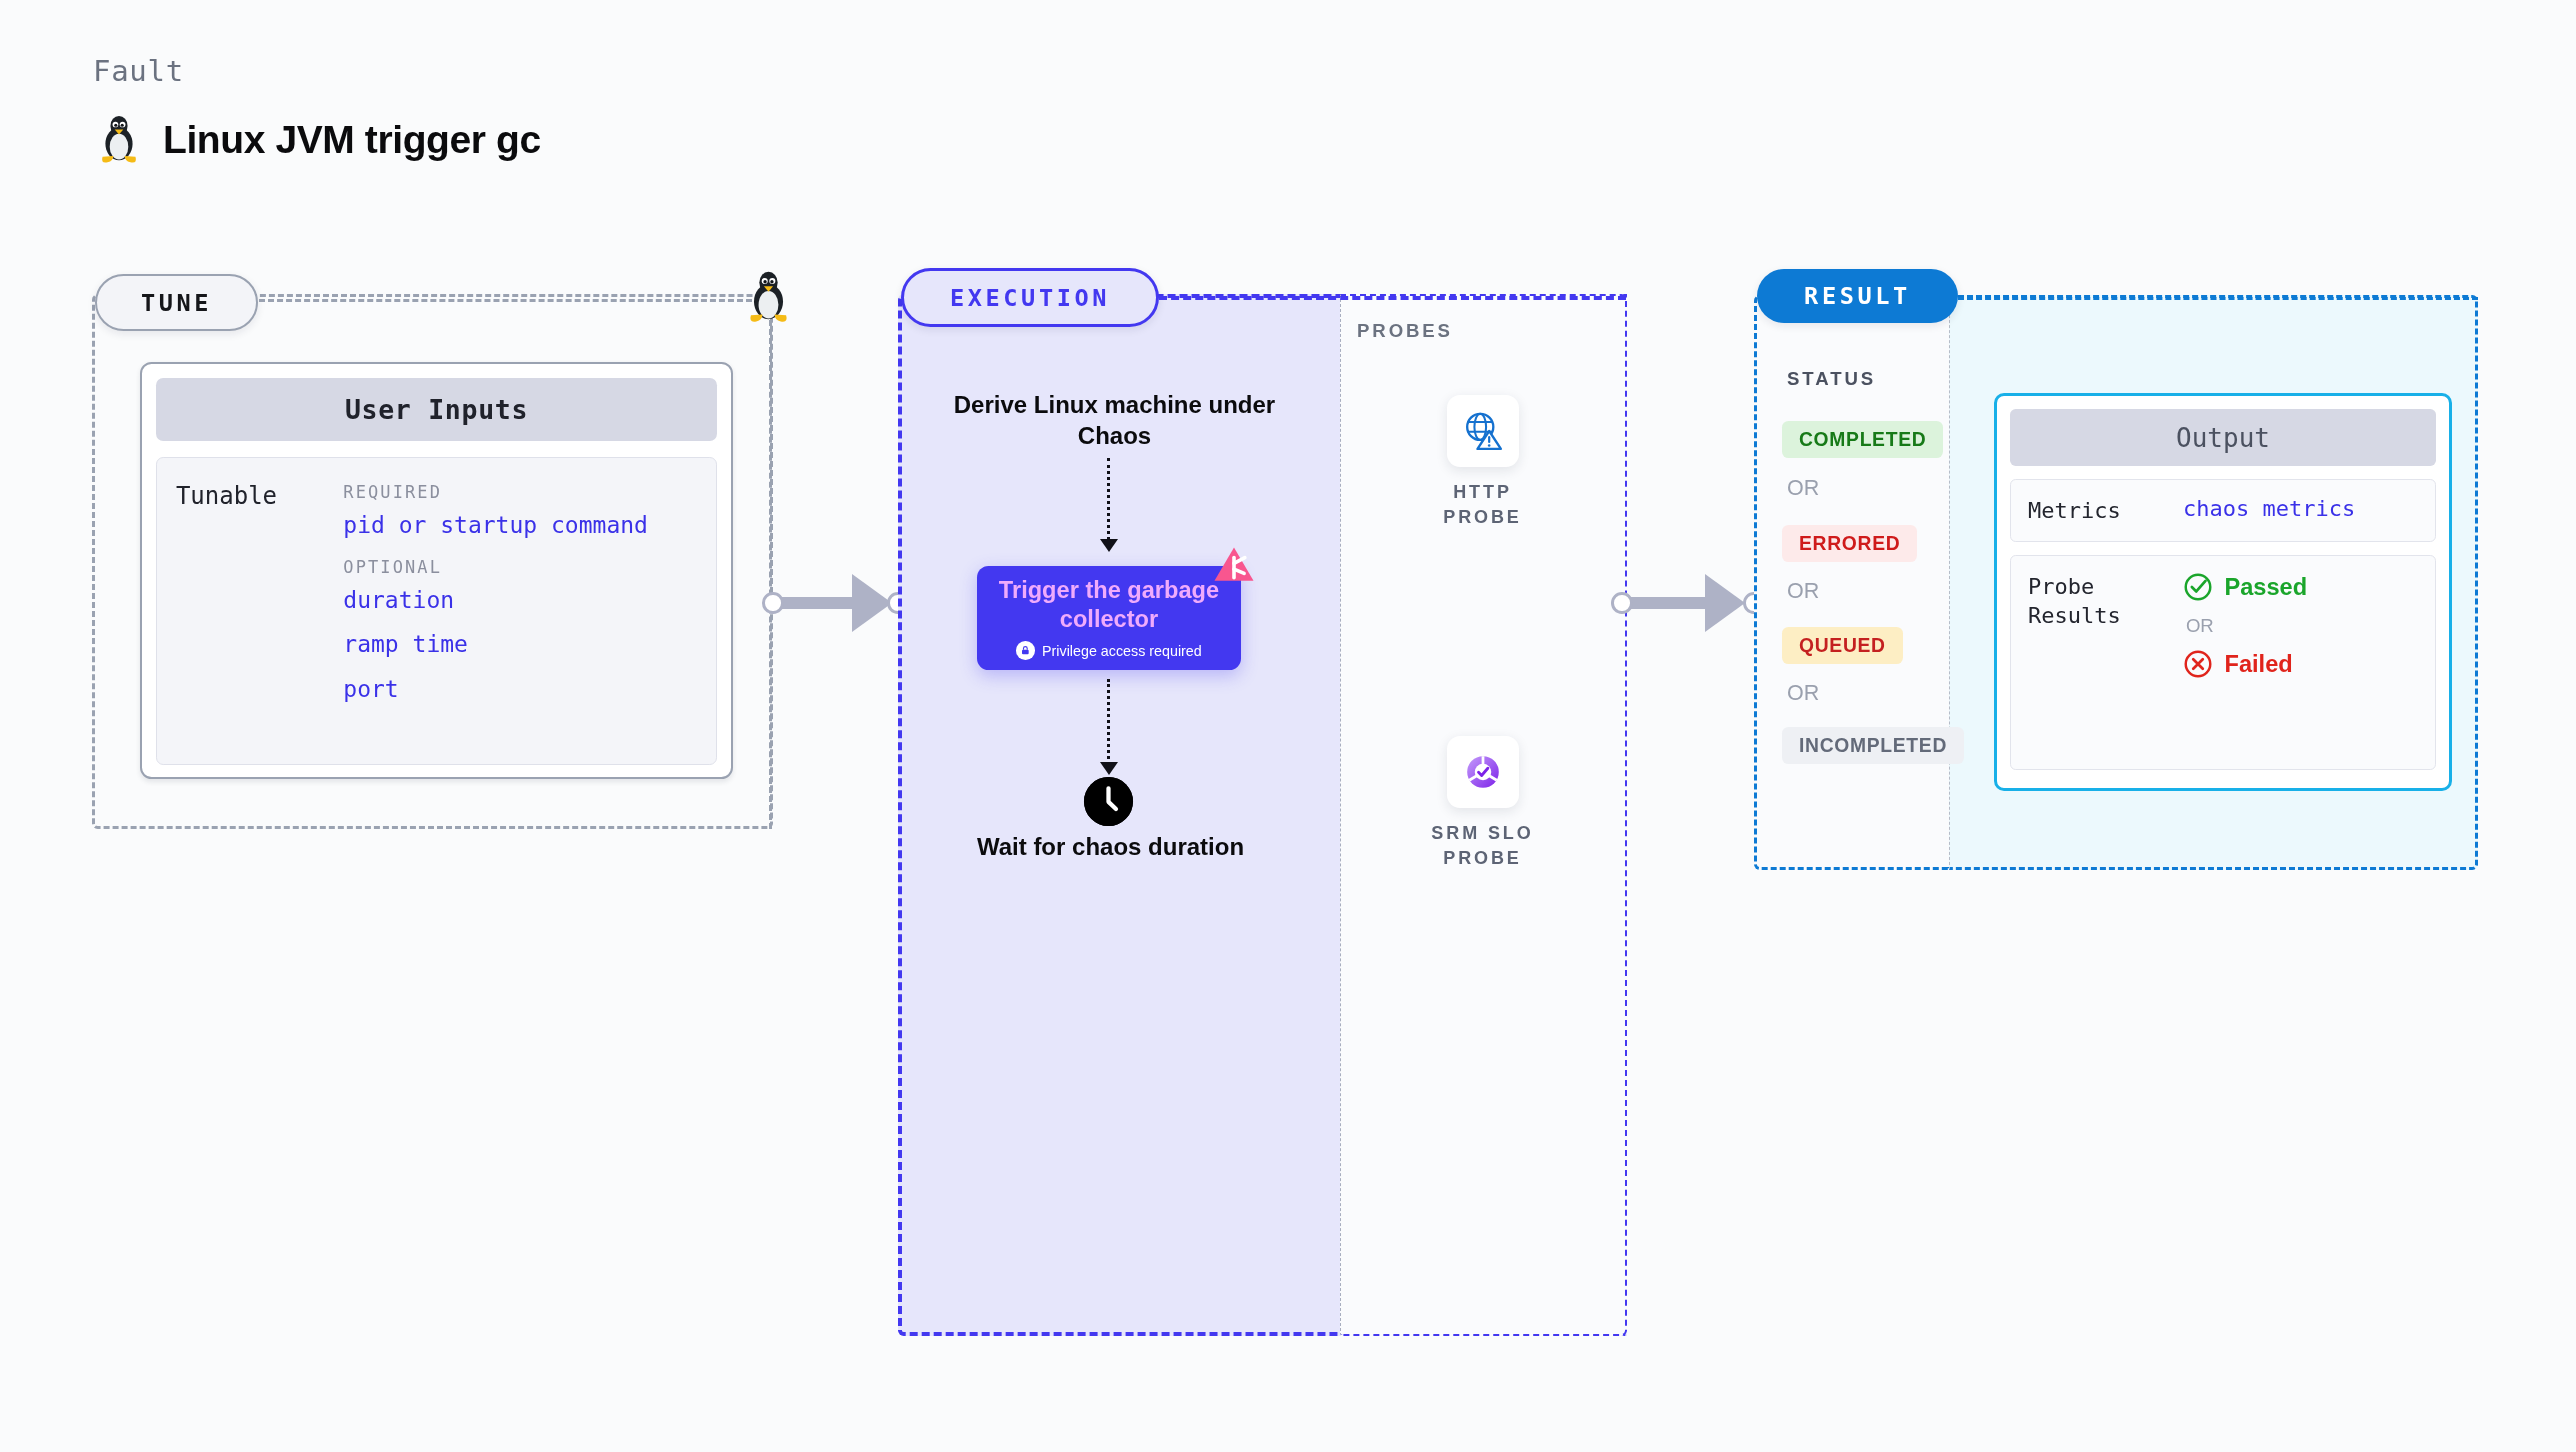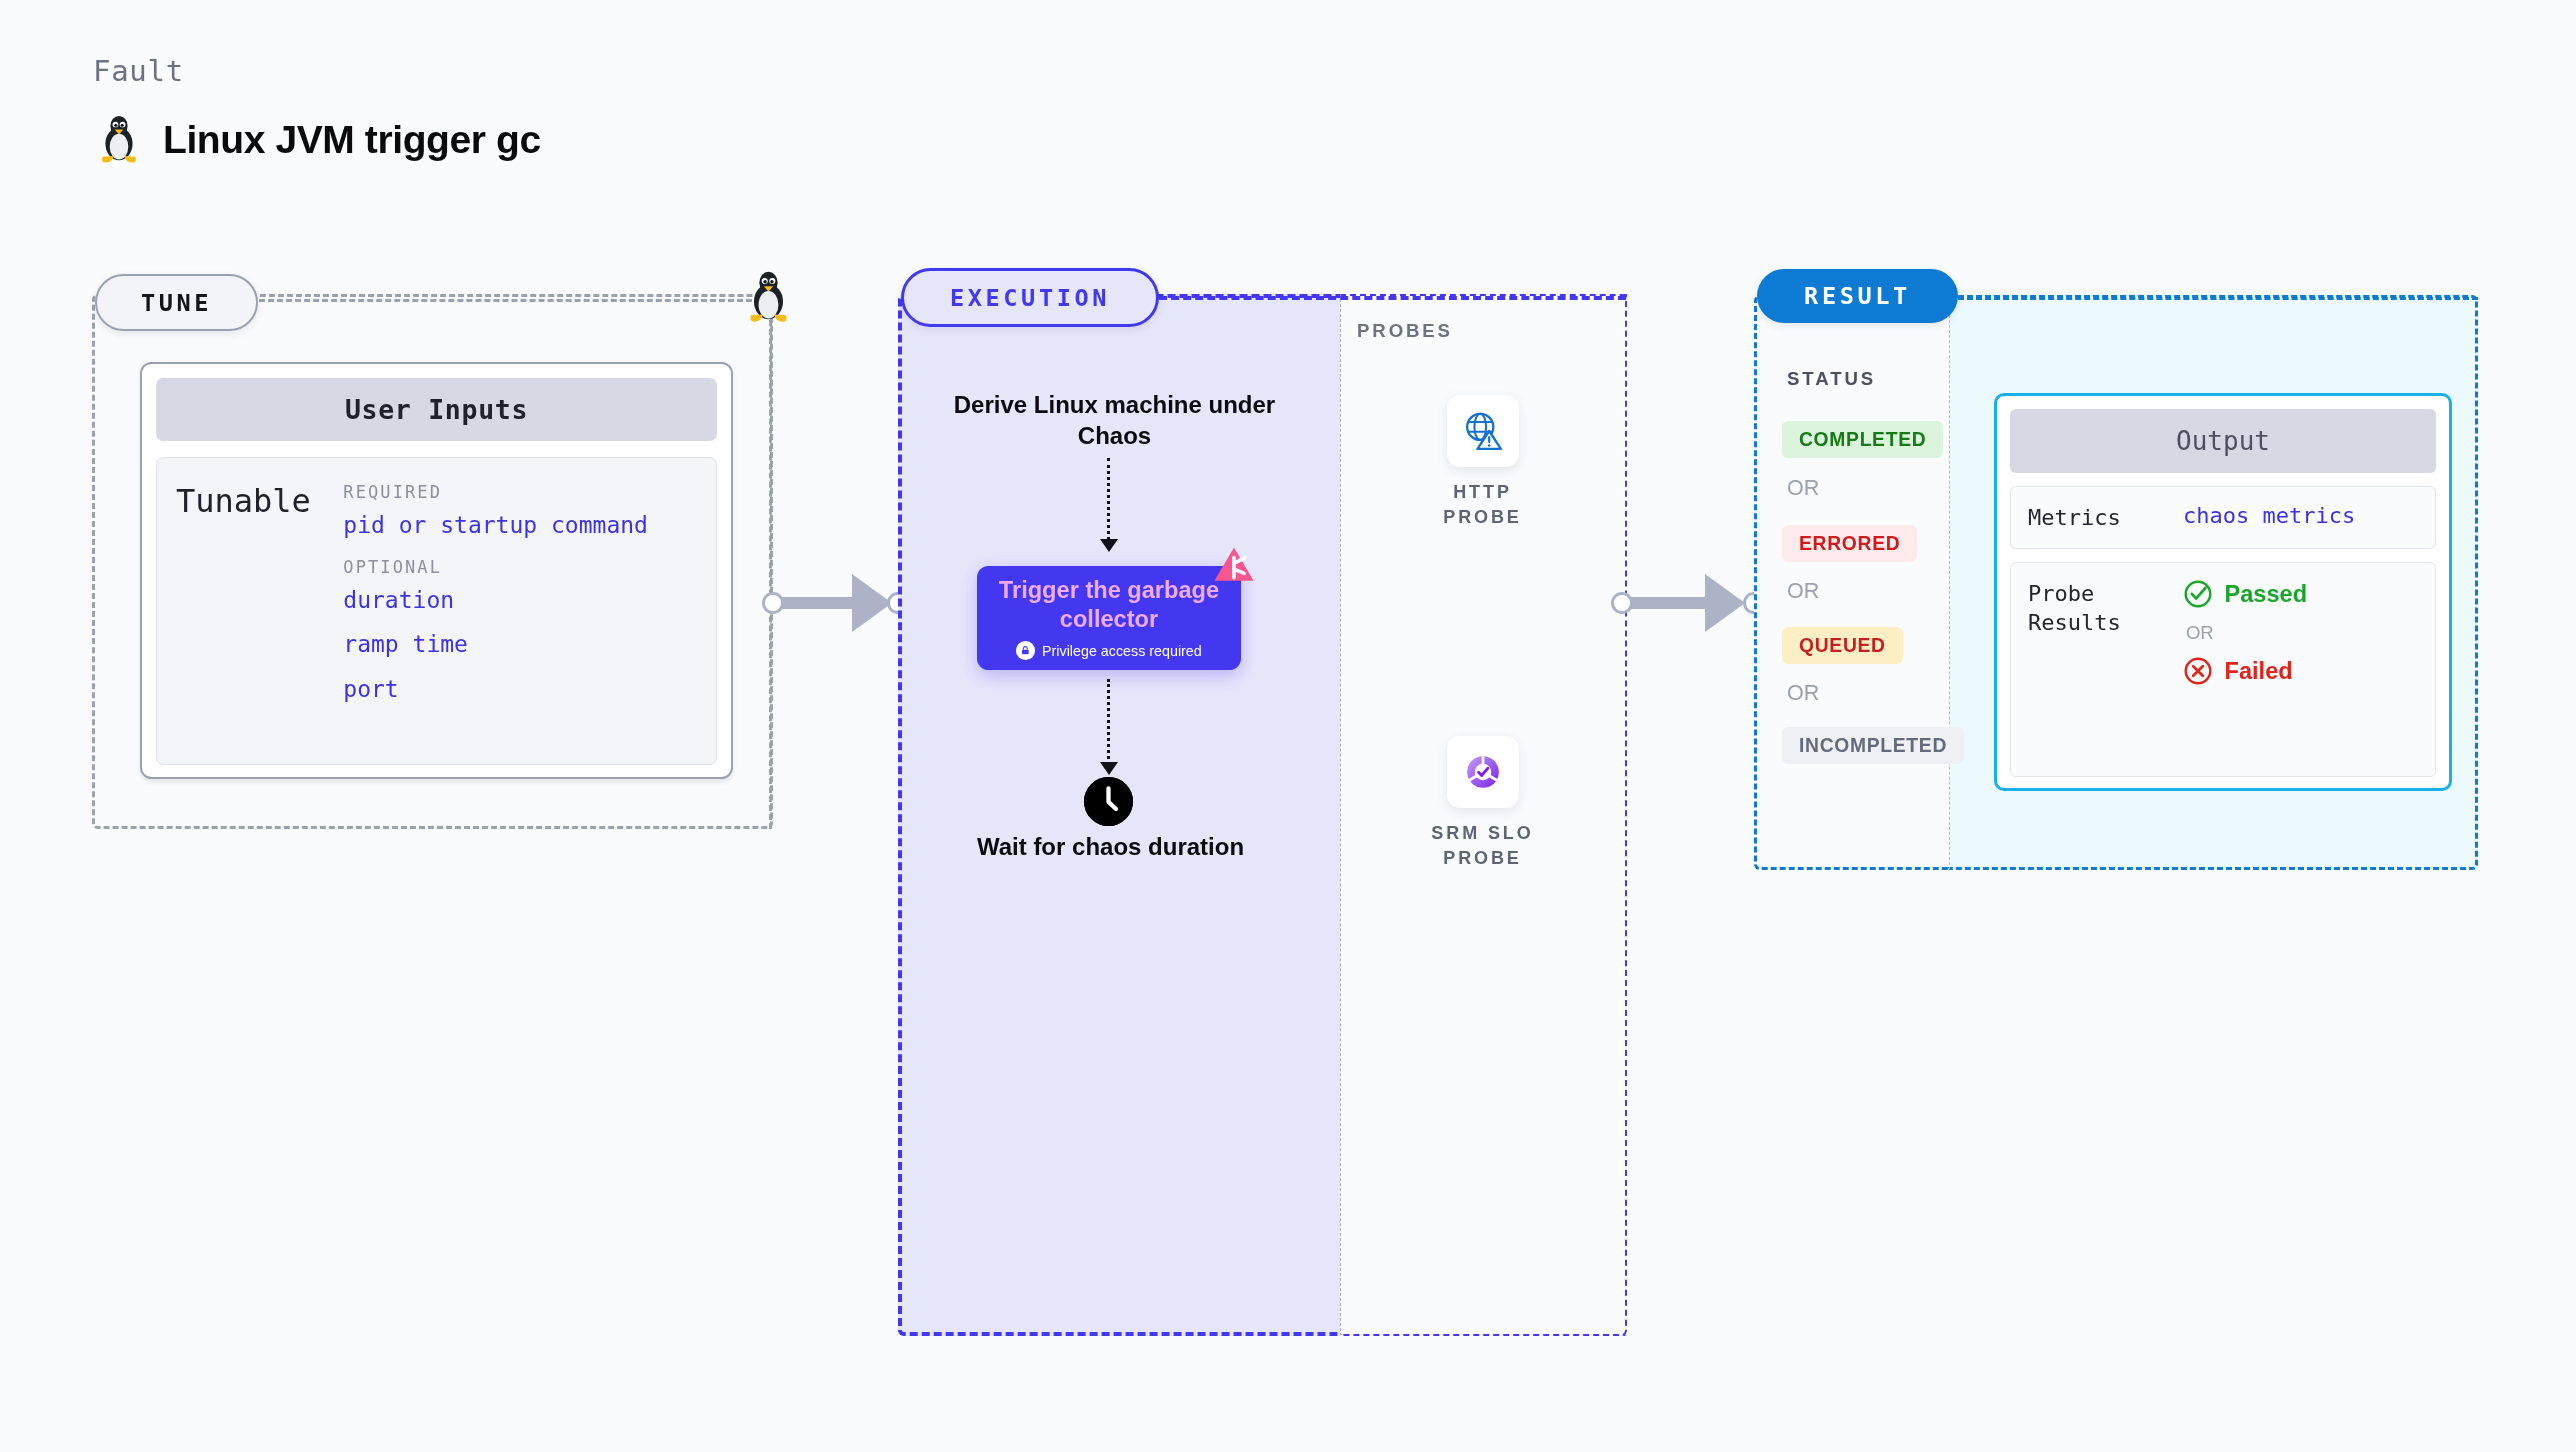--- a/index.html
+++ b/index.html
@@ -98,21 +98,21 @@
     font-family: "DejaVu Sans Mono", monospace; font-size: 26.5px; font-weight: 700; color: #20222b;
     letter-spacing: 0.7px;
   }
   .ui-card-body {
     margin-top: 15.8px; height: 308px; background: #f4f5f9;
     border: 1.4px solid #dfe1ea; border-radius: 7.2px;
     display: flex; padding: 24px 0 0 0;
   }
   .tunable-label {
     width: 186px; padding-left: 18.6px;
-    font-family: "DejaVu Sans Mono", monospace; font-size: 32px; color: #20222b;
+    font-family: "DejaVu Sans Mono", monospace; font-size: 24px; color: #20222b;
   }
   .tunable-list { flex: 1; padding-left: 0px; }
   .grp-head {
     font-family: "DejaVu Sans Mono", monospace; font-size: 17px; color: #8b8f9e;
     letter-spacing: 2.1px; margin-bottom: 10px;
   }
   .tun-item {
     font-family: "DejaVu Sans Mono", monospace; font-size: 23px; color: #3a31e8;
     margin-bottom: 18.6px;
   }
@@ -189,21 +189,21 @@
     font-size: 21.5px; color: #9aa0ae;
   }
 
   
   .out-card {
     position: absolute; left: 1994px; top: 393px; width: 458px; height: 398px;
     background: #ffffff; border: 3.6px solid #18b0e8; border-radius: 10px;
     padding: 13px;
   }
   .out-title {
-    height: 64px; background: #d6d8e4; border-radius: 5.7px;
+    height: 57px; background: #d6d8e4; border-radius: 5.7px;
     display: flex; align-items: center; justify-content: center;
     font-family: "DejaVu Sans Mono", monospace; font-size: 26px; color: #4b5160;
   }
   .out-row {
     margin-top: 13px; background: #fafbfd; border: 1.4px solid #e2e4ec; border-radius: 5.7px;
     display: flex; padding: 15.8px 17px; gap: 12px;
   }
   .out-row-label {
     width: 143px; font-family: "DejaVu Sans Mono", monospace; font-size: 22px; color: #23252e;
     line-height: 1.34;

